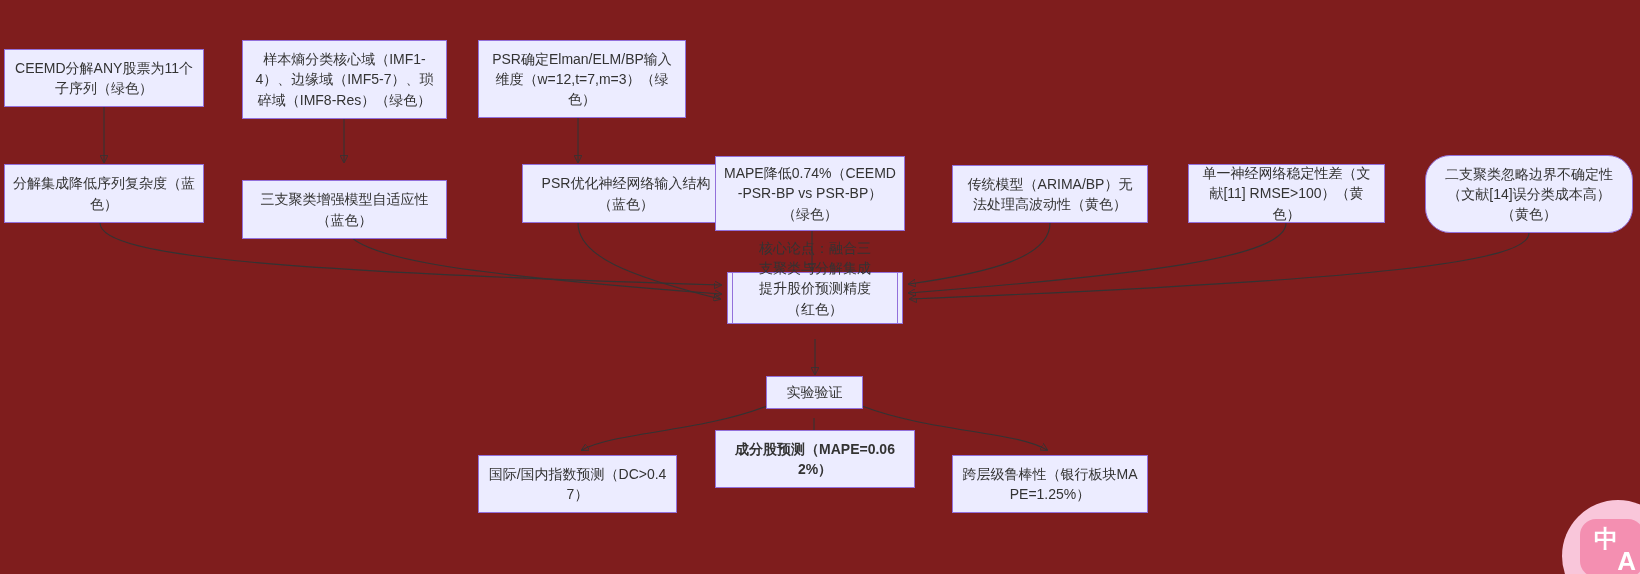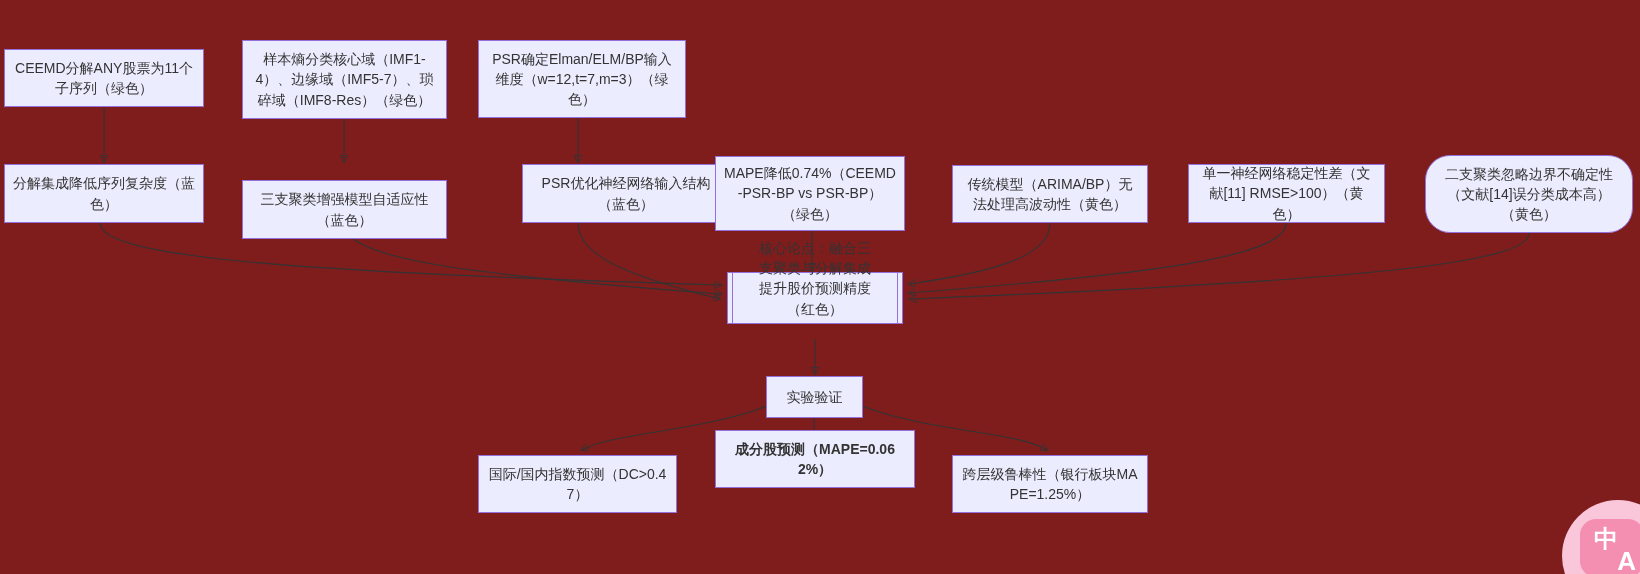--- a/index.html
+++ b/index.html
@@ -29,21 +29,21 @@
   .n-mid6{left:1188px;top:164px;width:197px;height:59px;}
   .n-mid7{left:1425px;top:155px;width:208px;height:78px;border-radius:25px;}
   
   .n-core{left:727px;top:272px;width:176px;height:52px;padding:4px 28px;align-items:flex-end;}
   .n-core::before,.n-core::after{
     content:"";position:absolute;top:0;bottom:0;width:1px;background:#9370DB;
   }
   .n-core::before{left:4px;}
   .n-core::after{right:4px;}
   
-  .n-exp {left:766px; top:376px;width:97px; height:42px;}
+  .n-exp {left:766px; top:376px;width:97px; height:33px;}
   .n-out1{left:478px; top:455px;width:199px;height:58px;}
   .n-out2{left:715px; top:430px;width:200px;height:58px;font-weight:bold;}
   .n-out3{left:952px; top:455px;width:196px;height:58px;}
   
   .badge{
     position:absolute;right:-34px;bottom:-38px;width:112px;height:112px;
     border-radius:50%;background:#F9C6DA;
     display:flex;align-items:center;justify-content:center;
   }
   .badge-inner{

